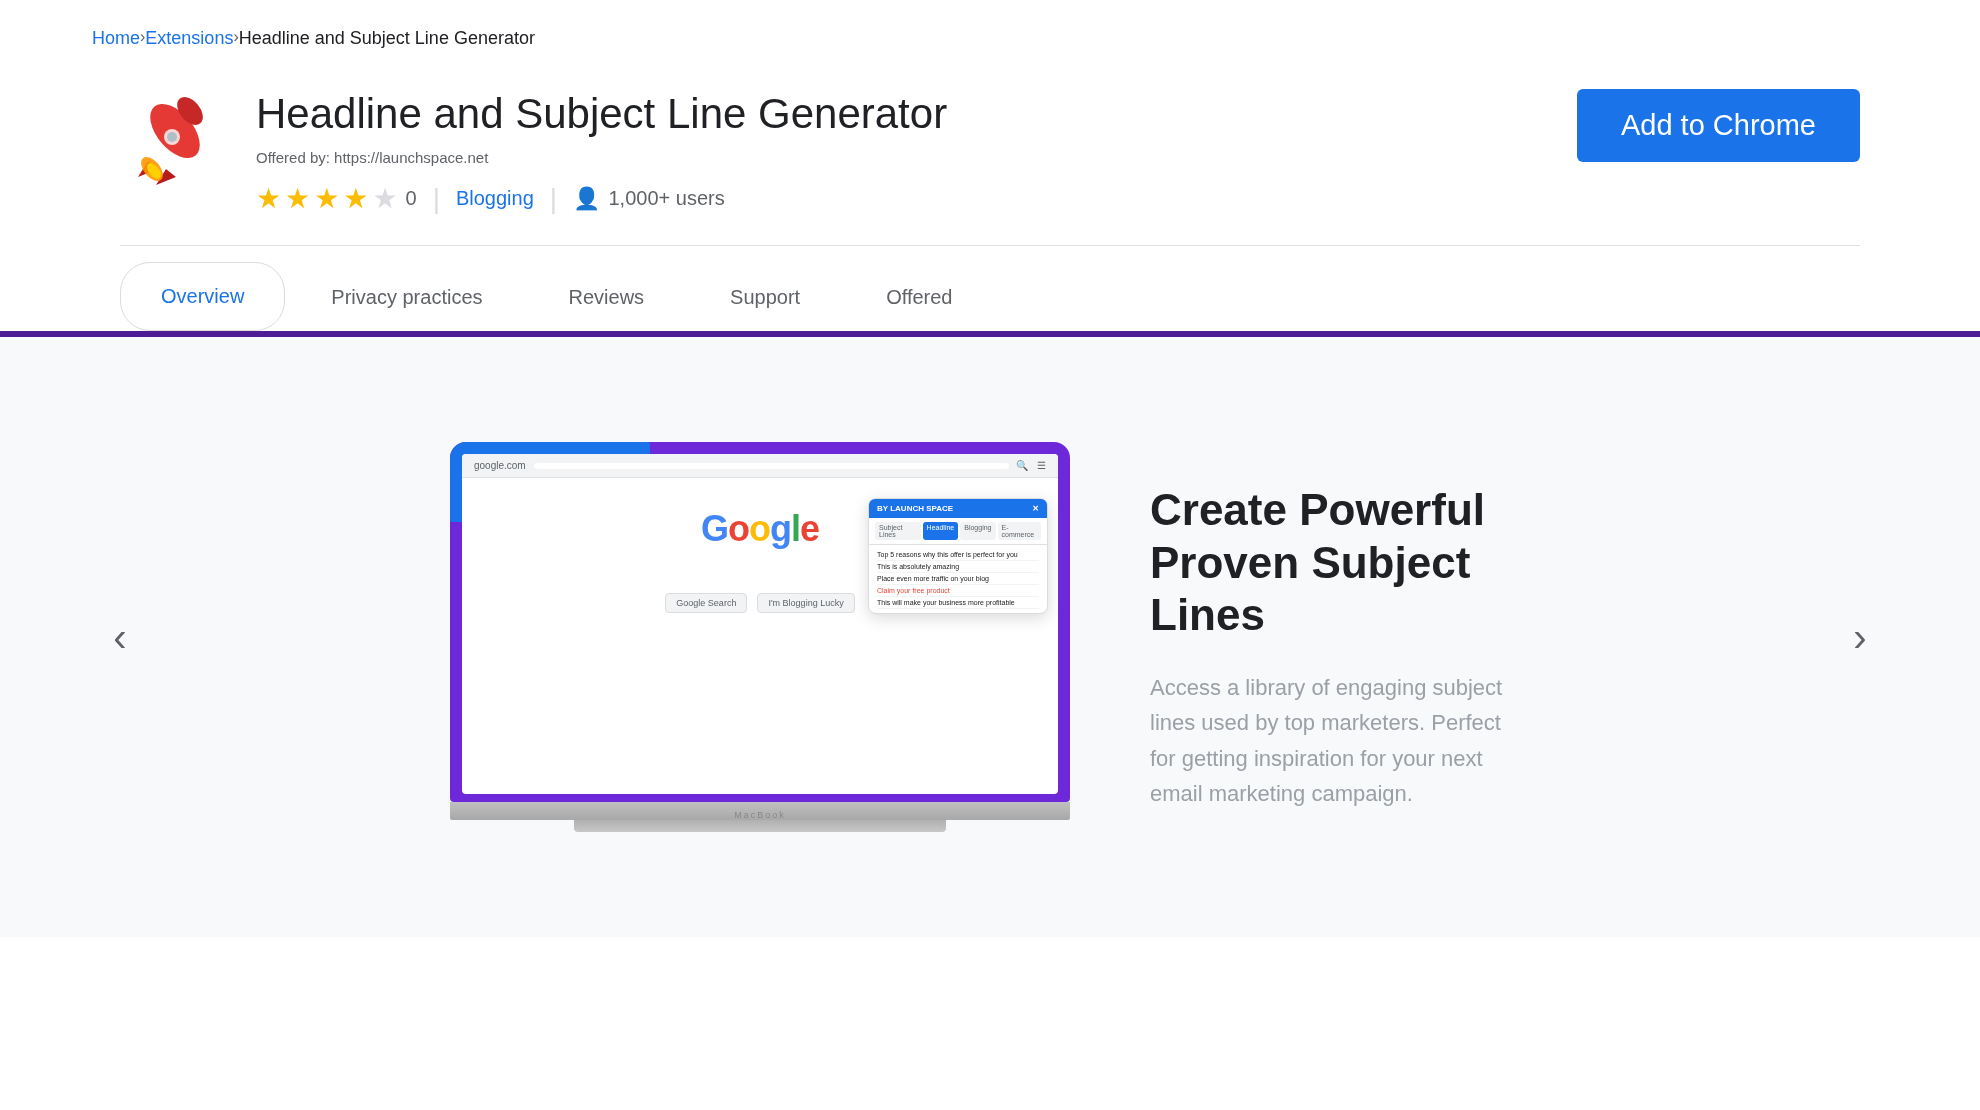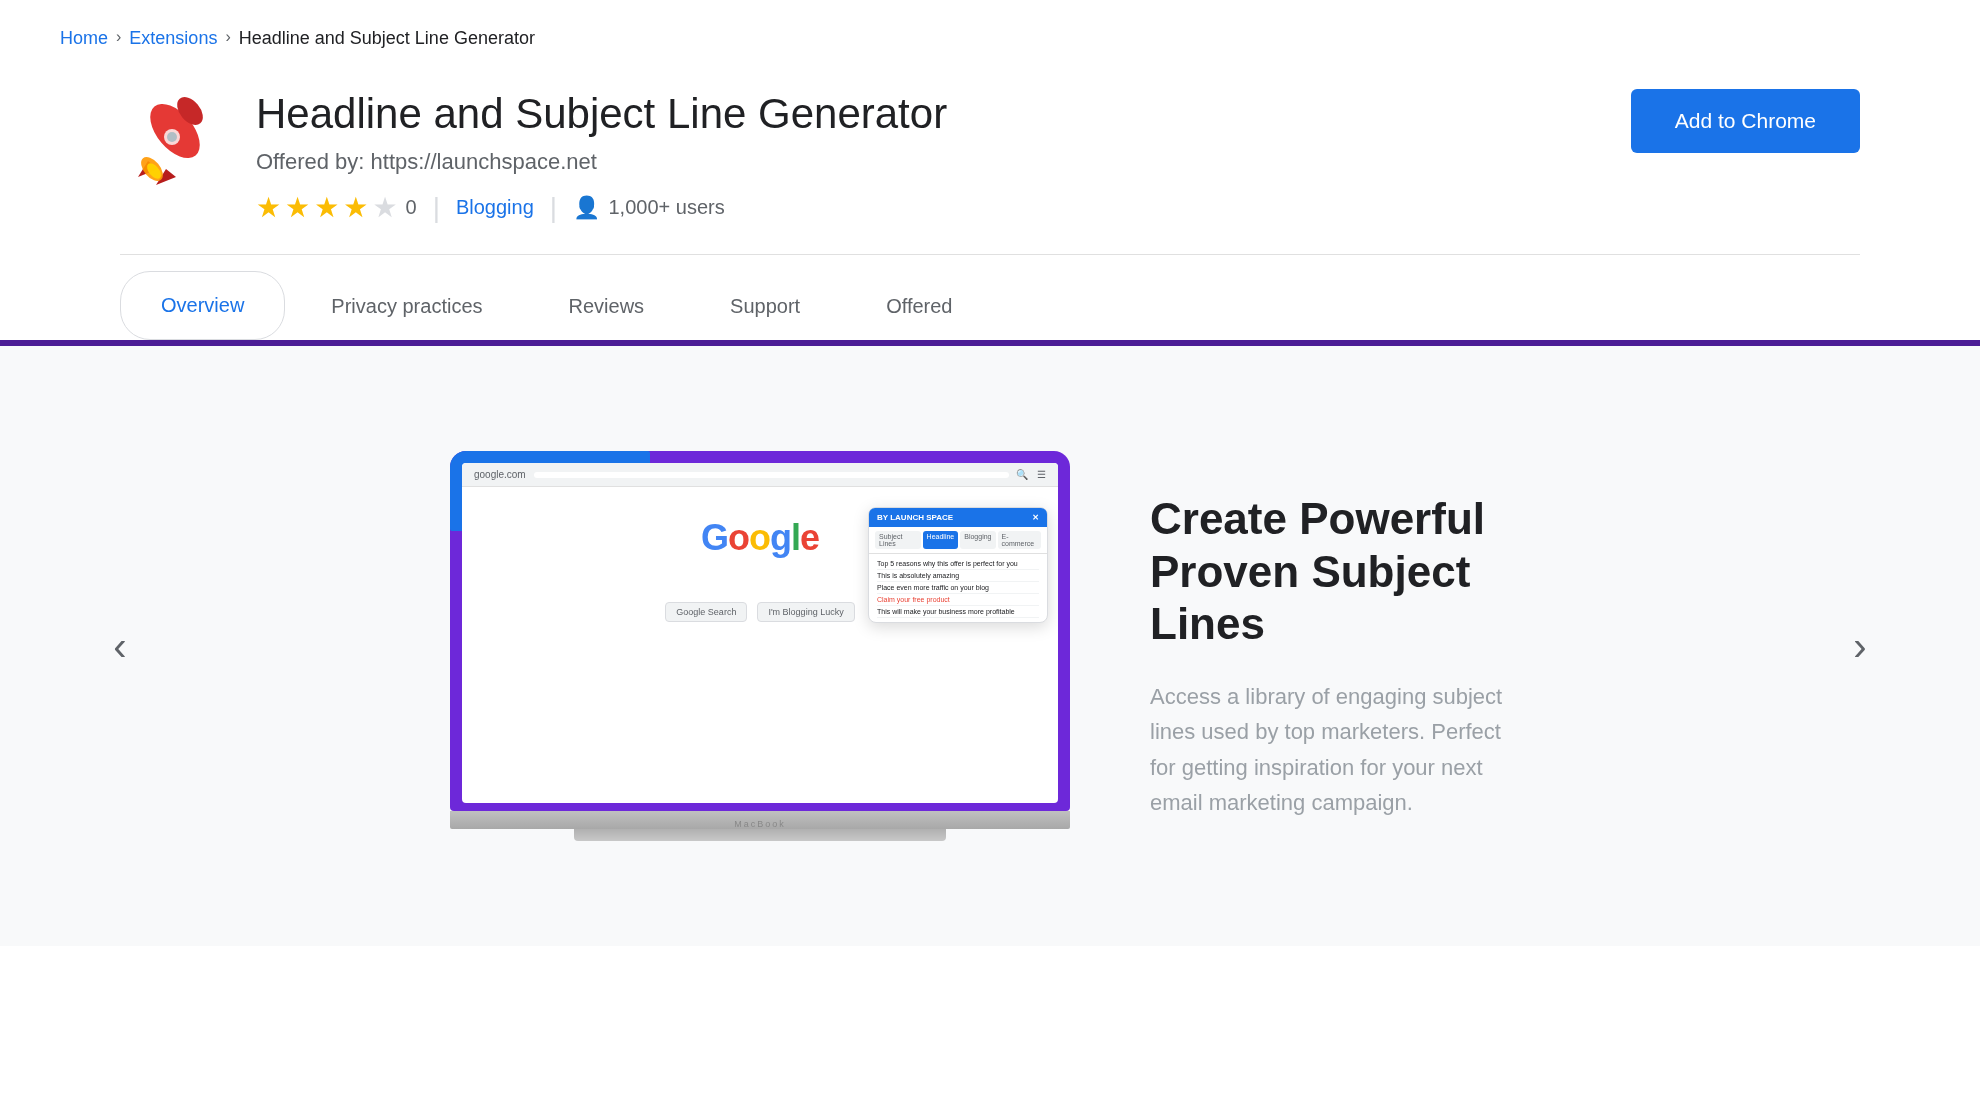--- a/index.html
+++ b/index.html
@@ -13,23 +13,22 @@
       background: #fff;
       color: #202124;
       width: 1980px;
       min-height: 1110px;
       overflow-x: hidden;
     }
 
     
     .breadcrumb {
       display: flex;
-      padding: 28px 60px 20px;
+      padding: 28px 92px 20px;
       font-size: 18px;
-      gap: 8px;
     }
 
     .breadcrumb a {
       color: #1a73e8;
       text-decoration: none;
     }
 
     .breadcrumb .separator {
       color: #5f6368;
       font-size: 16px;
@@ -72,21 +71,21 @@
     }
 
     .extension-title {
       font-size: 42px;
       font-weight: 500;
       color: #202124;
       line-height: 1.2;
     }
 
     .extension-offered {
-      font-size: 22px;
+      font-size: 15px;
       color: #5f6368;
     }
 
     .extension-meta {
       display: flex;
       align-items: center;
       gap: 16px;
       margin-top: 6px;
     }
 
@@ -136,21 +135,21 @@
       font-size: 22px;
       color: #5f6368;
     }
 
     .add-to-chrome-btn {
       background: #1a73e8;
       color: #fff;
       border: none;
       border-radius: 6px;
       padding: 20px 44px;
-      font-size: 21px;
+      font-size: 29px;
       font-weight: 500;
       cursor: pointer;
       white-space: nowrap;
       flex-shrink: 0;
       transition: background 0.2s;
     }
 
     
     .divider {
       height: 1px;

